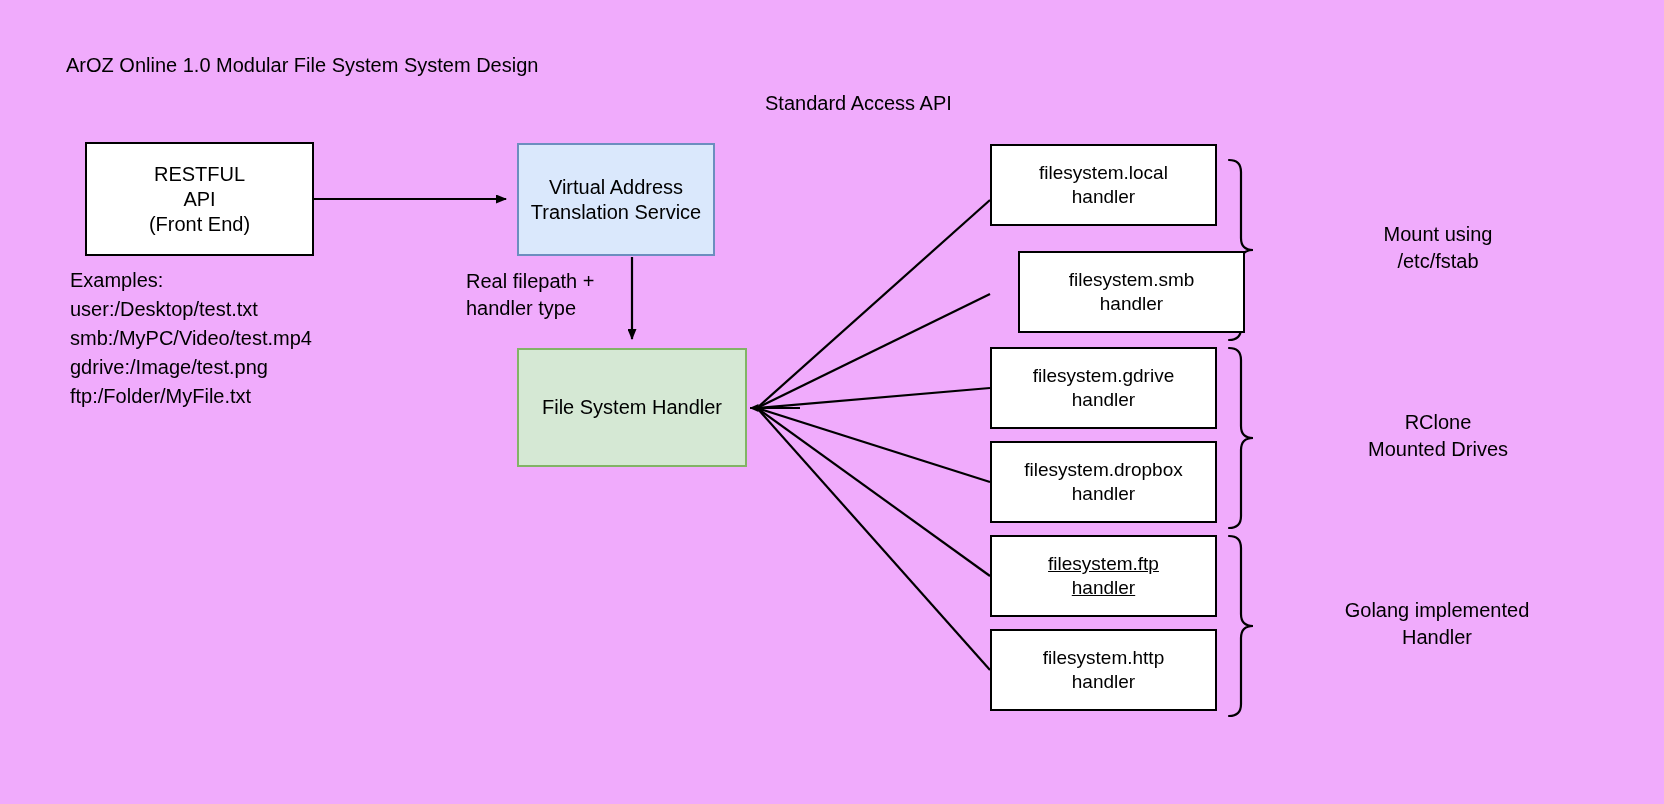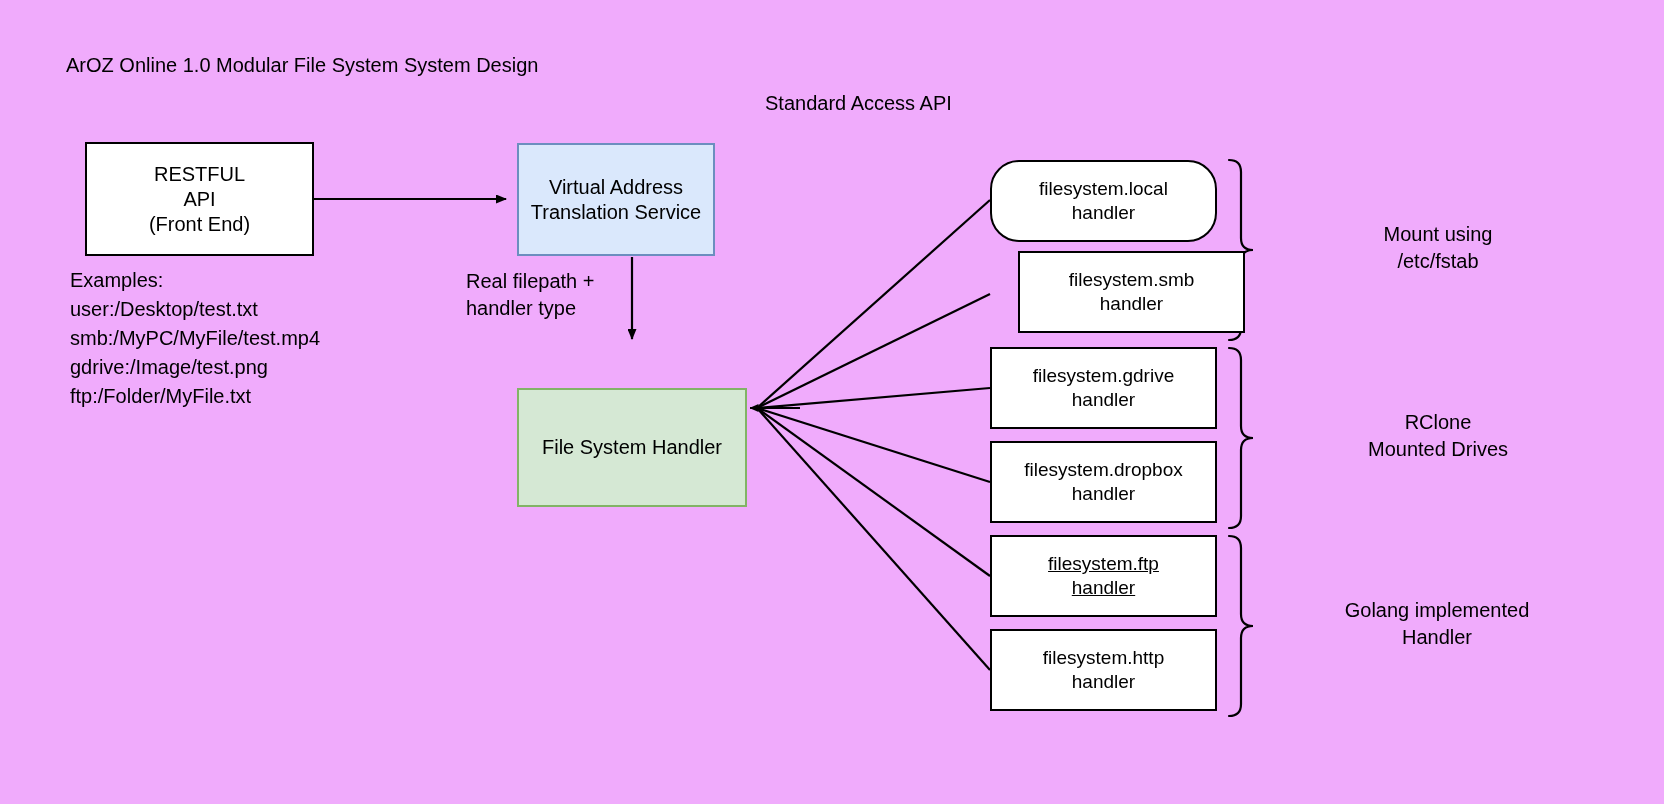--- a/index.html
+++ b/index.html
@@ -102,33 +102,32 @@
 
   
   #fsh-box {
     left: 517px;
     top: 348px;
     width: 230px;
     height: 119px;
     border: 2px solid #82b366;
     background: #d5e8d4;
     font-size: 20px;
-    margin-top: 40px;
   }
 
   
   .handler-box {
     left: 990px;
     width: 227px;
     height: 82px;
     border: 2px solid #000000;
     background: #ffffff;
     font-size: 19px;
   }
-  #handler-0 { top: 160px; border-radius: 29px; }
+  #handler-0 { top: 144px; }
   #handler-1 { top: 251px; margin-left: 28px; }
   #handler-2 { top: 347px; }
   #handler-3 { top: 441px; }
   #handler-4 { top: 535px; text-decoration: underline; }
   #handler-5 { top: 629px; }
 
   
   .group-caption {
     position: absolute;
     font-size: 20px;
@@ -189,21 +188,21 @@
   <div id="std-api-caption">Standard Access API</div>
 
   <div class="node" id="restful-box">
     <span class="node-label">RESTFUL
 API
 (Front End)</span>
   </div>
 
   <div id="examples-block">Examples:
 user:/Desktop/test.txt
-smb:/MyPC/MyFile/test.mp4
+smb:/MyPC/Video/test.mp4
 gdrive:/Image/test.png
 ftp:/Folder/MyFile.txt</div>
 
   <div class="node" id="vats-box">
     <span class="node-label">Virtual Address
 Translation Service</span>
   </div>
 
   <div id="edge-label-translate">Real filepath +
 handler type</div>

